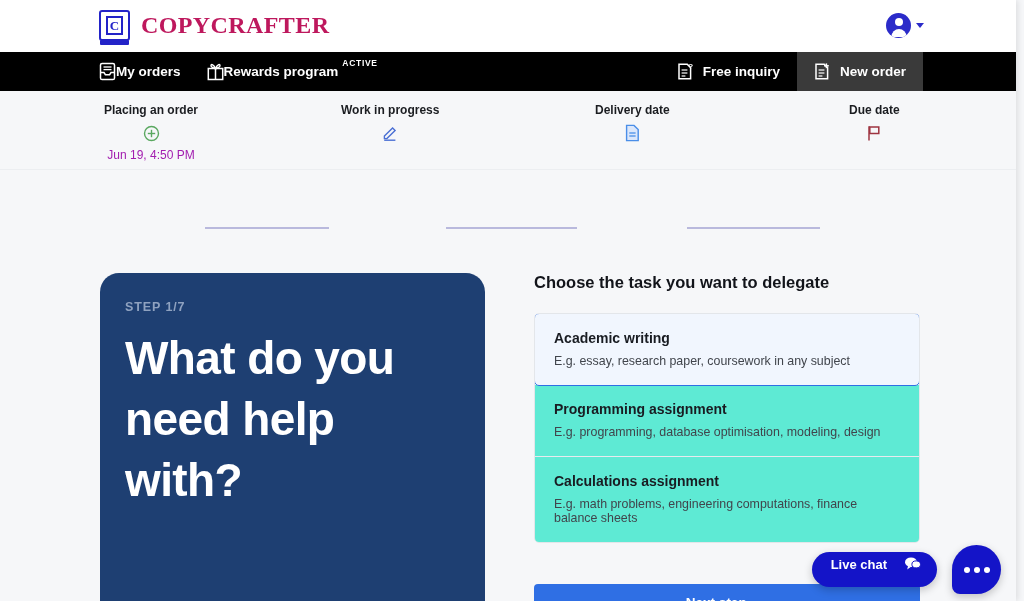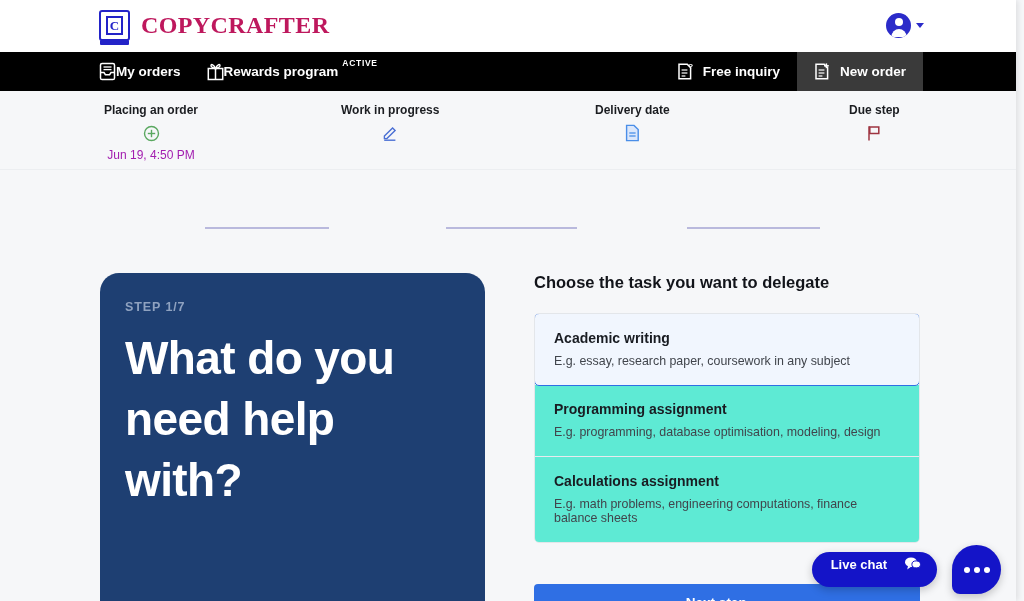--- a/index.html
+++ b/index.html
@@ -319,21 +319,21 @@
       <div class="step-icon">
         <svg width="15" height="18" viewBox="0 0 15 18">
           <path d="M1.6 1.4 h7.4 l4.2 4.2 v11 h-11.6 Z" fill="#dbe7fb" stroke="#4a8ee8" stroke-width="1.4"></path>
           <line x1="4.3" y1="9" x2="10.6" y2="9" stroke="#4a8ee8" stroke-width="1.3"></line>
           <line x1="4.3" y1="12" x2="10.6" y2="12" stroke="#4a8ee8" stroke-width="1.3"></line>
         </svg>
       </div>
     </div>
 
     <div class="step" style="left:849px; top:12px;">
-      <div class="step-label">Due step</div>
+      <div class="step-label">Due date</div>
       <div class="step-icon">
         <svg width="16" height="18" viewBox="0 0 16 18">
           <line x1="3" y1="2.2" x2="3" y2="16.4" stroke="#9e3440" stroke-width="1.5"></line>
           <path d="M3.8 3 h9 v6.4 h-9 Z" fill="none" stroke="#9e3440" stroke-width="1.5"></path>
         </svg>
       </div>
     </div>
 
     <div class="connector" style="left:205px; width:124px;"></div>
     <div class="connector" style="left:446px; width:131px;"></div>

